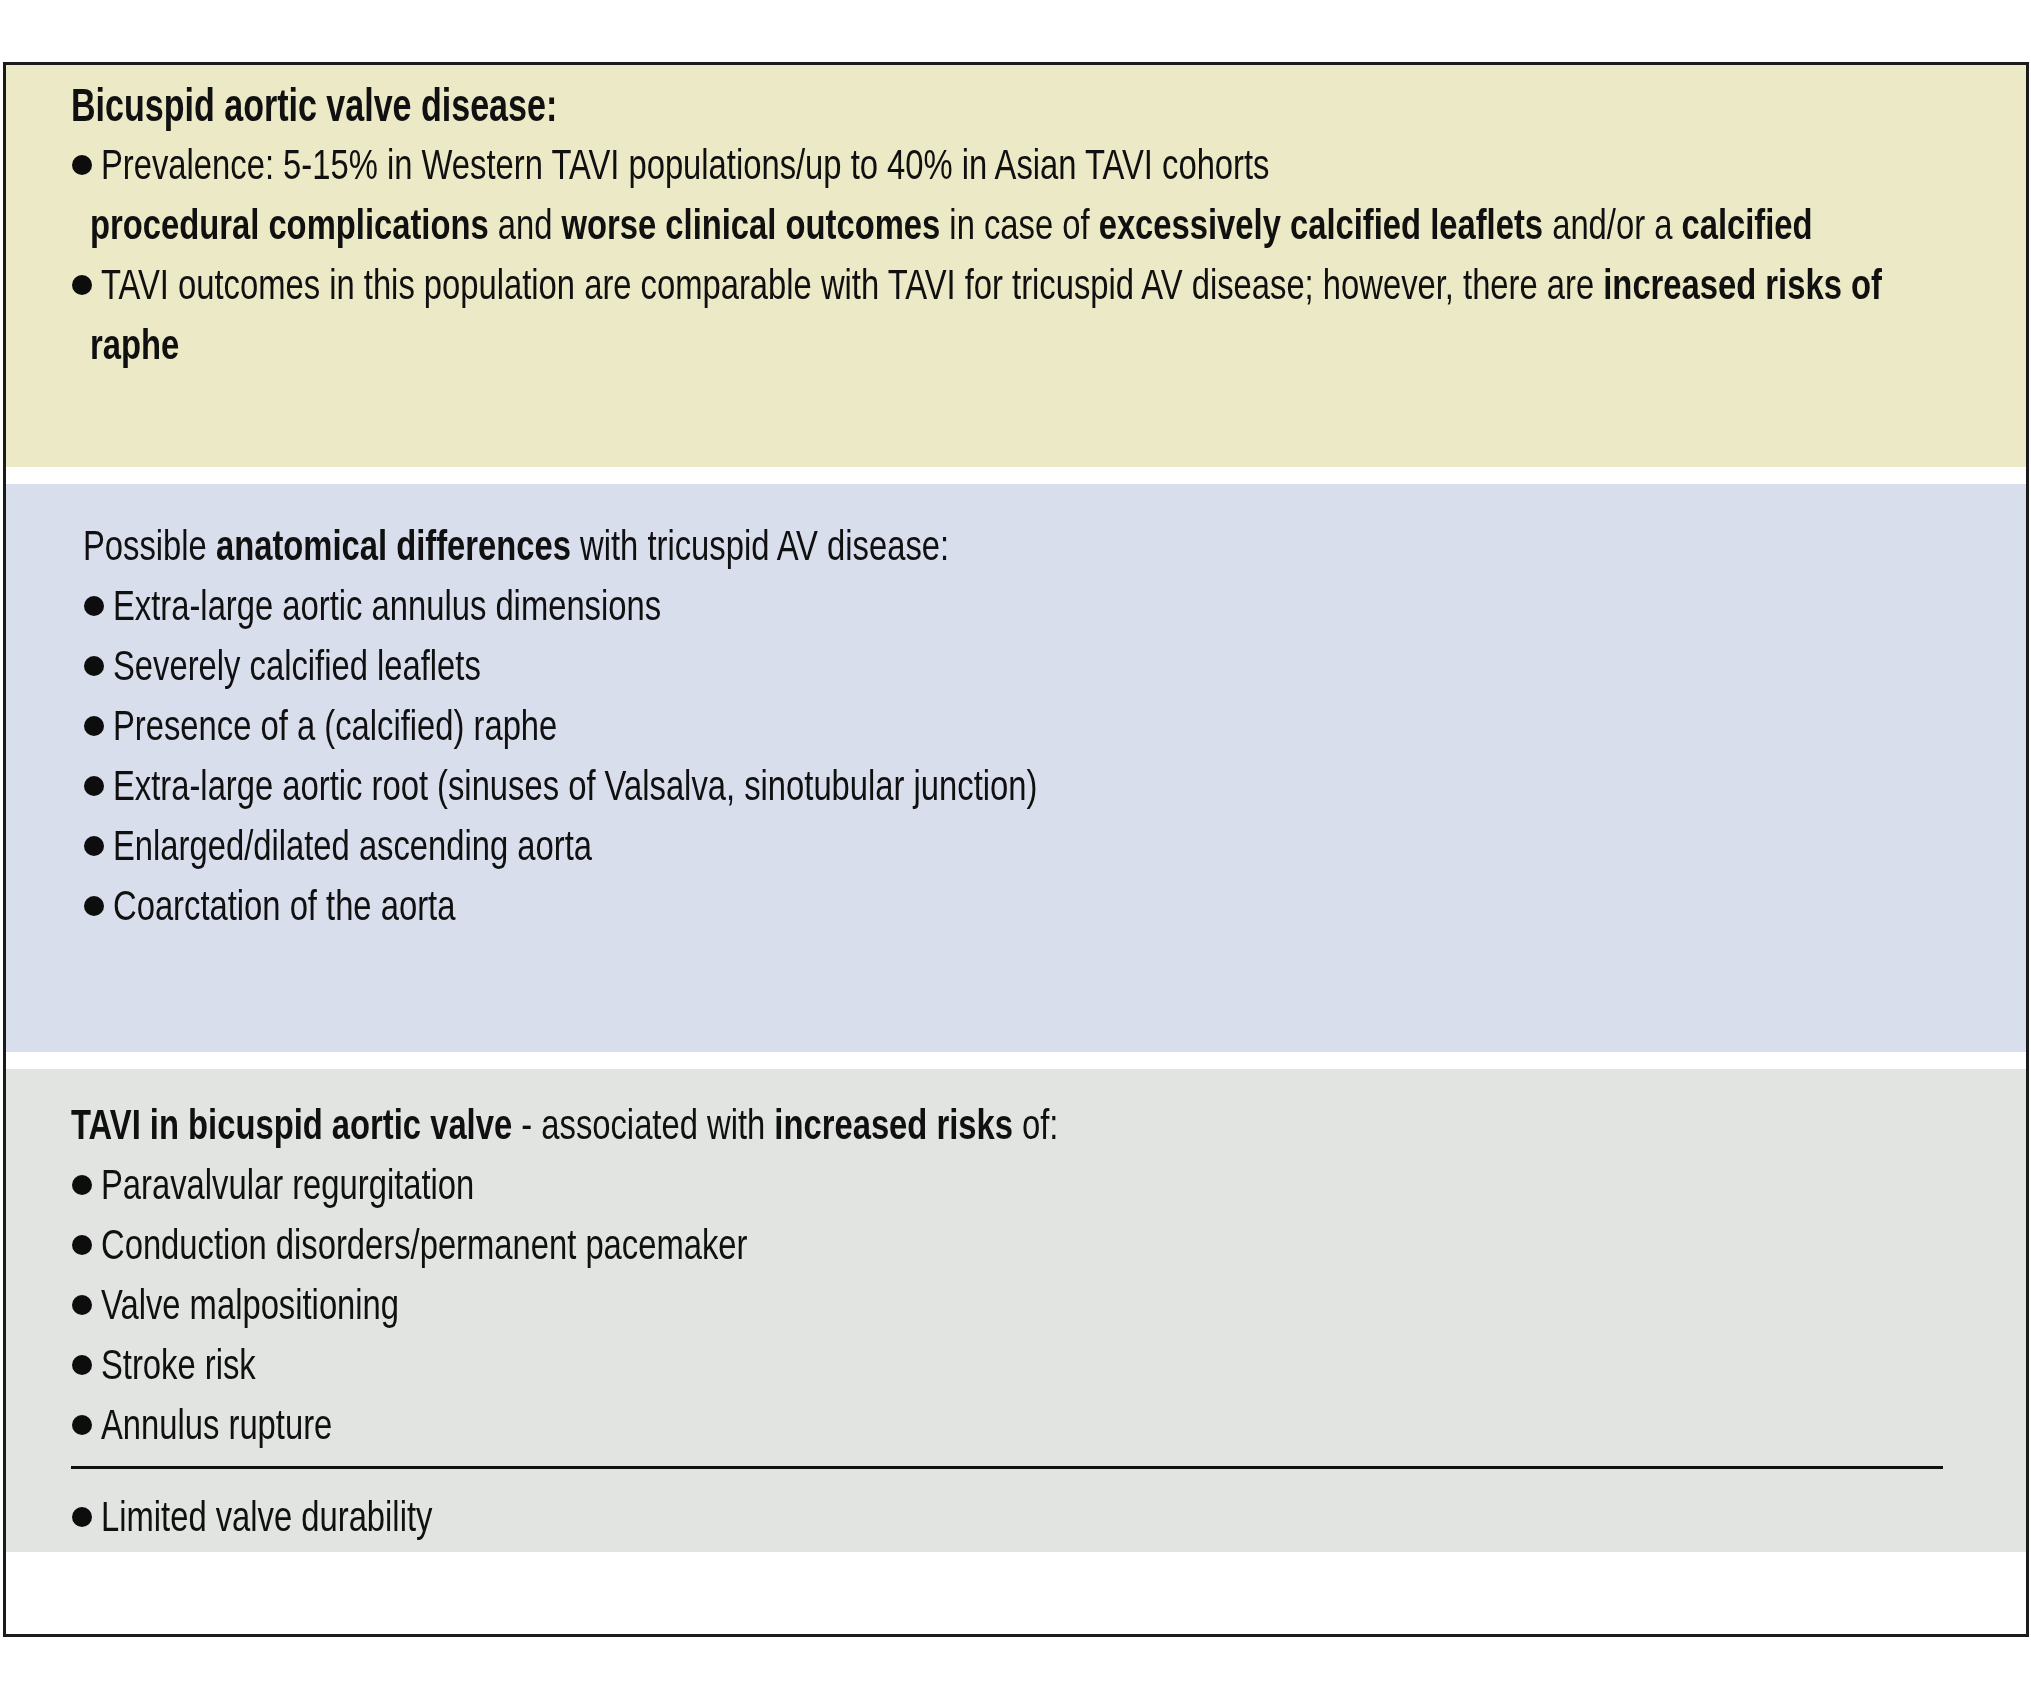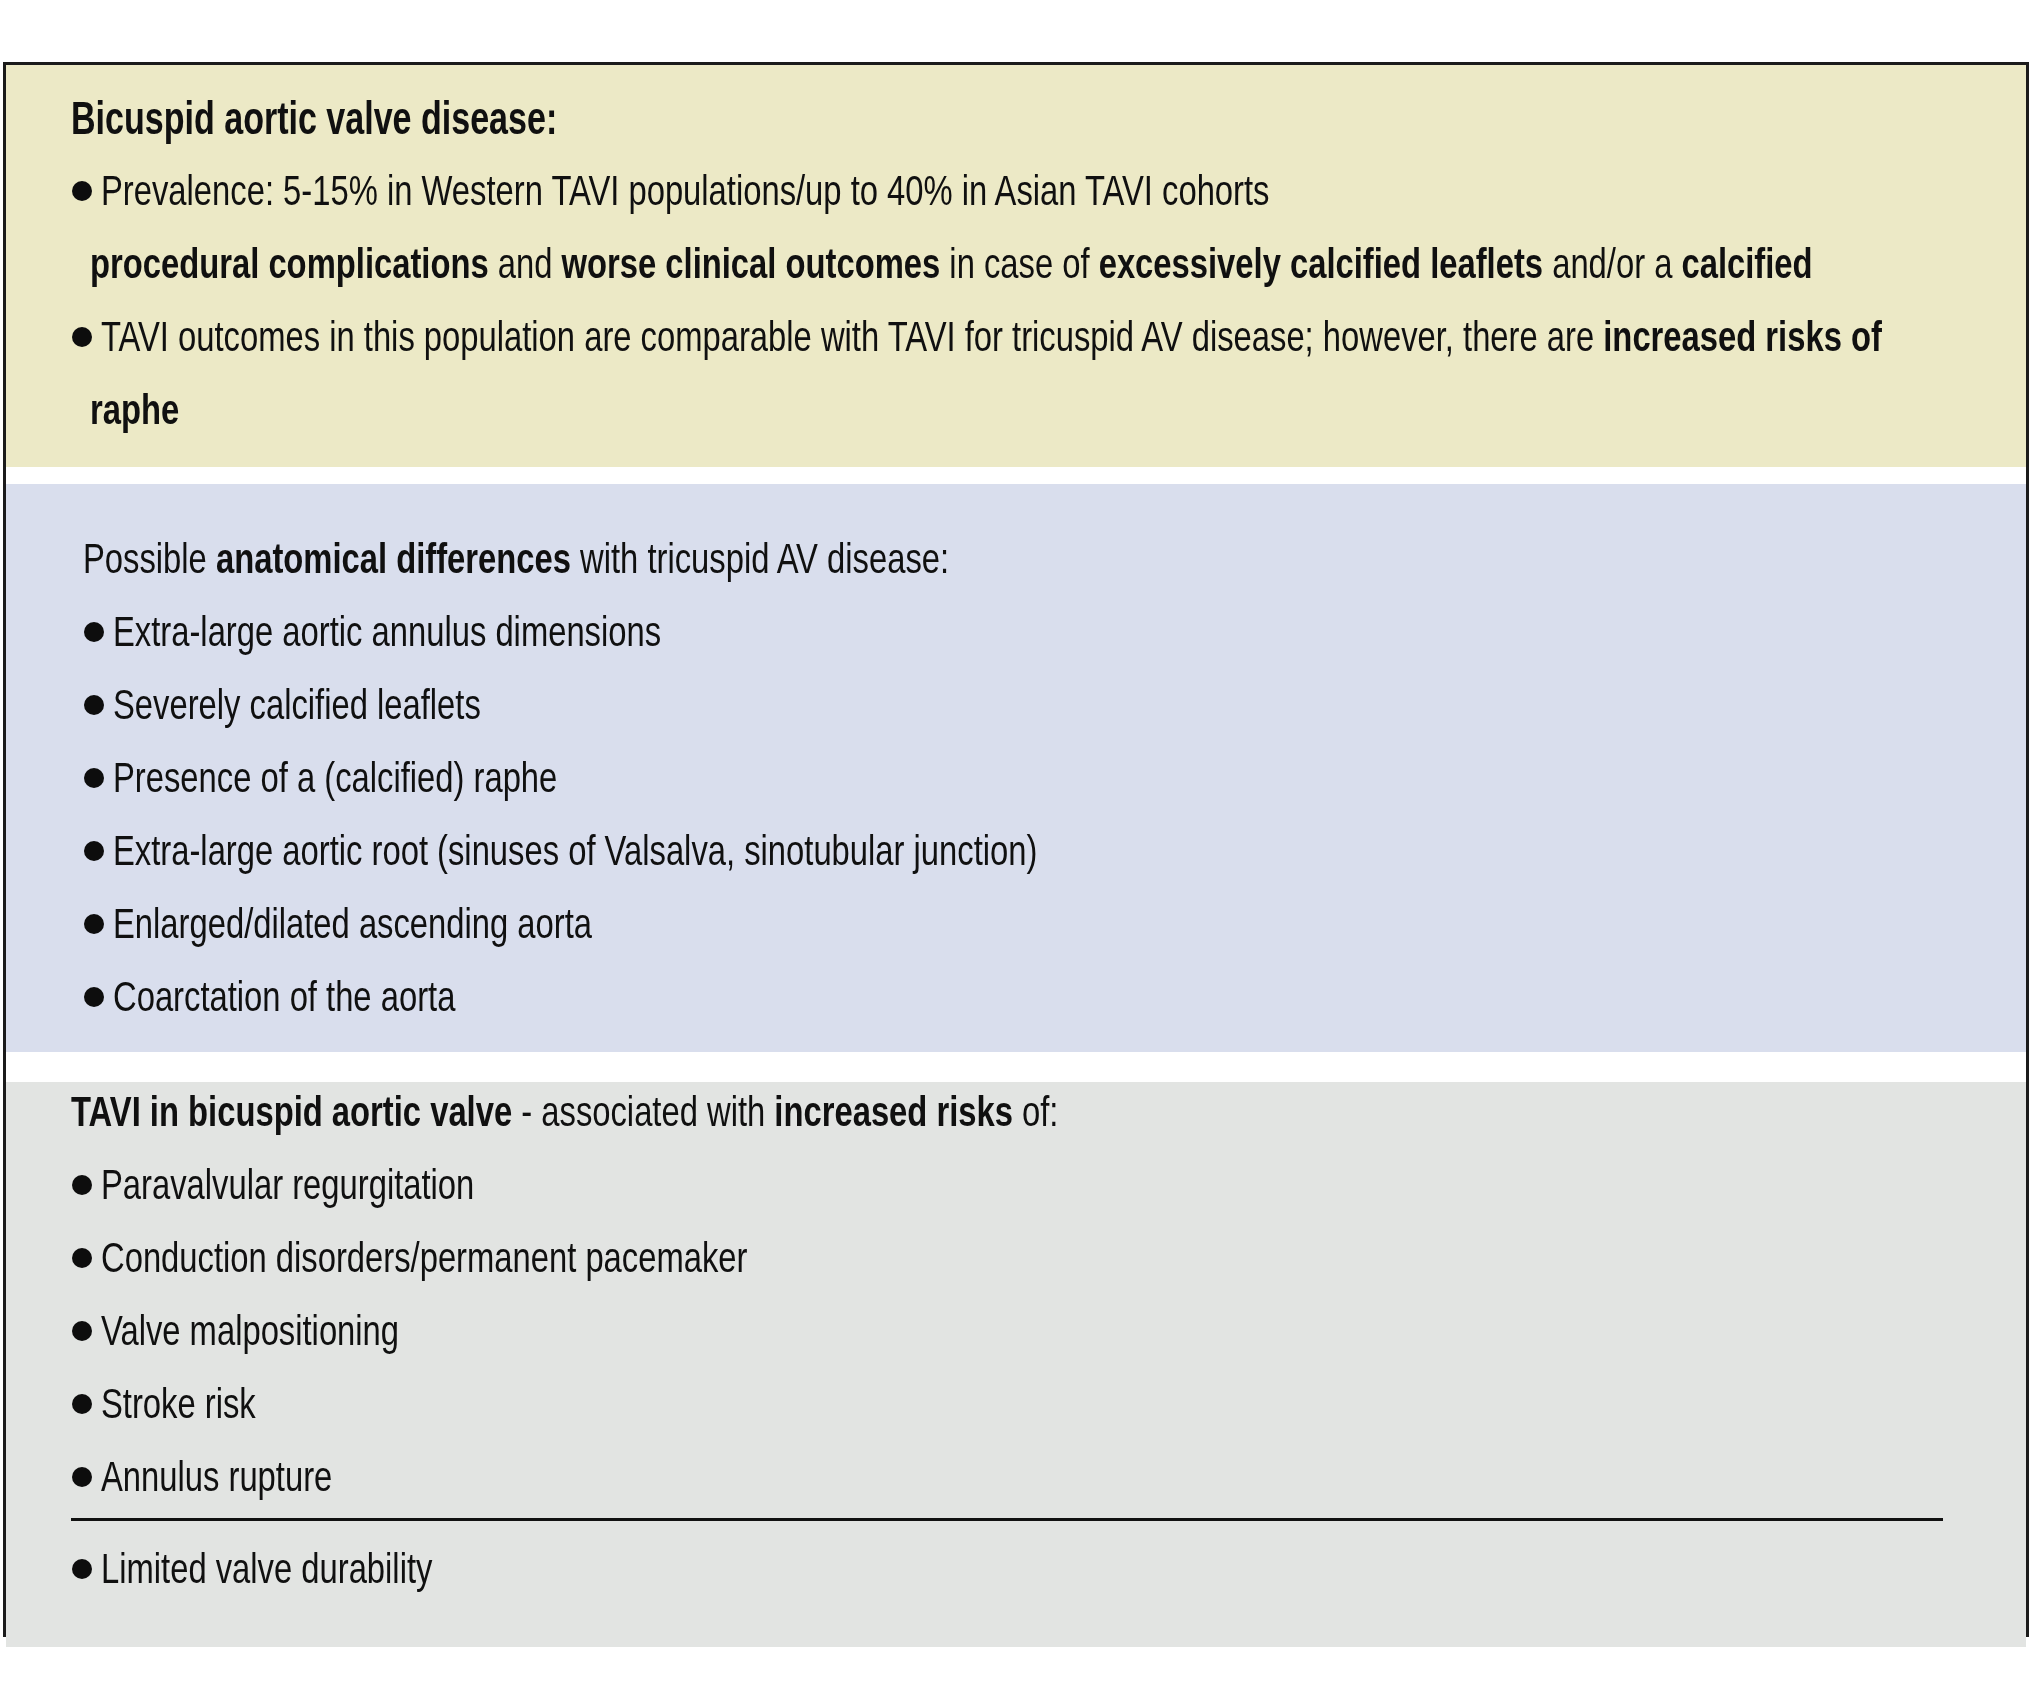--- a/index.html
+++ b/index.html
@@ -24,29 +24,28 @@
     border: 3px solid #1b1b1b;
     background: #ffffff;
   }
   .sec {
     position: relative;
     width: 100%;
     box-sizing: border-box;
   }
   .sec-0 { height: 402px; padding-top: 10px; }
   .sec-1 { height: 568px; padding-top: 32px; padding-left: 12px; }
-  .sec-2 { height: 565px; }
+  .sec-2 { height: 483px; padding-top: 26px; }
   .gap {
     height: 17px;
     background: #ffffff;
   }
   .line {
     position: relative;
     height: 60px;
-    margin-top: 13px;
   }
   .txt {
     position: absolute;
     top: 0;
     height: 60px;
     line-height: 60px;
     white-space: nowrap;
     font-size: 42px;
     color: #101010;
     transform: scaleX(0.78);

